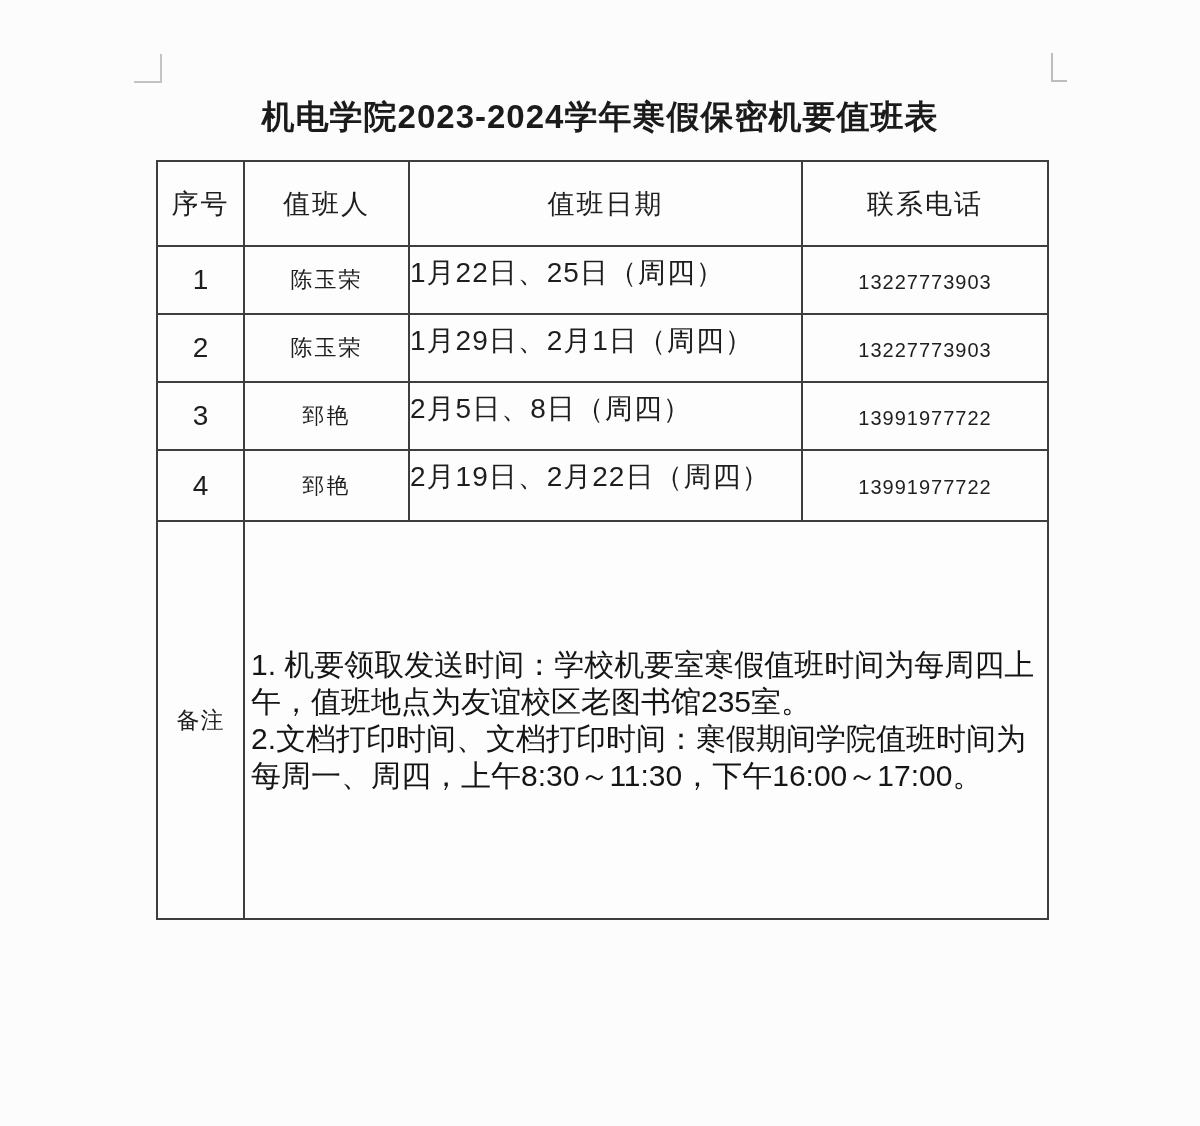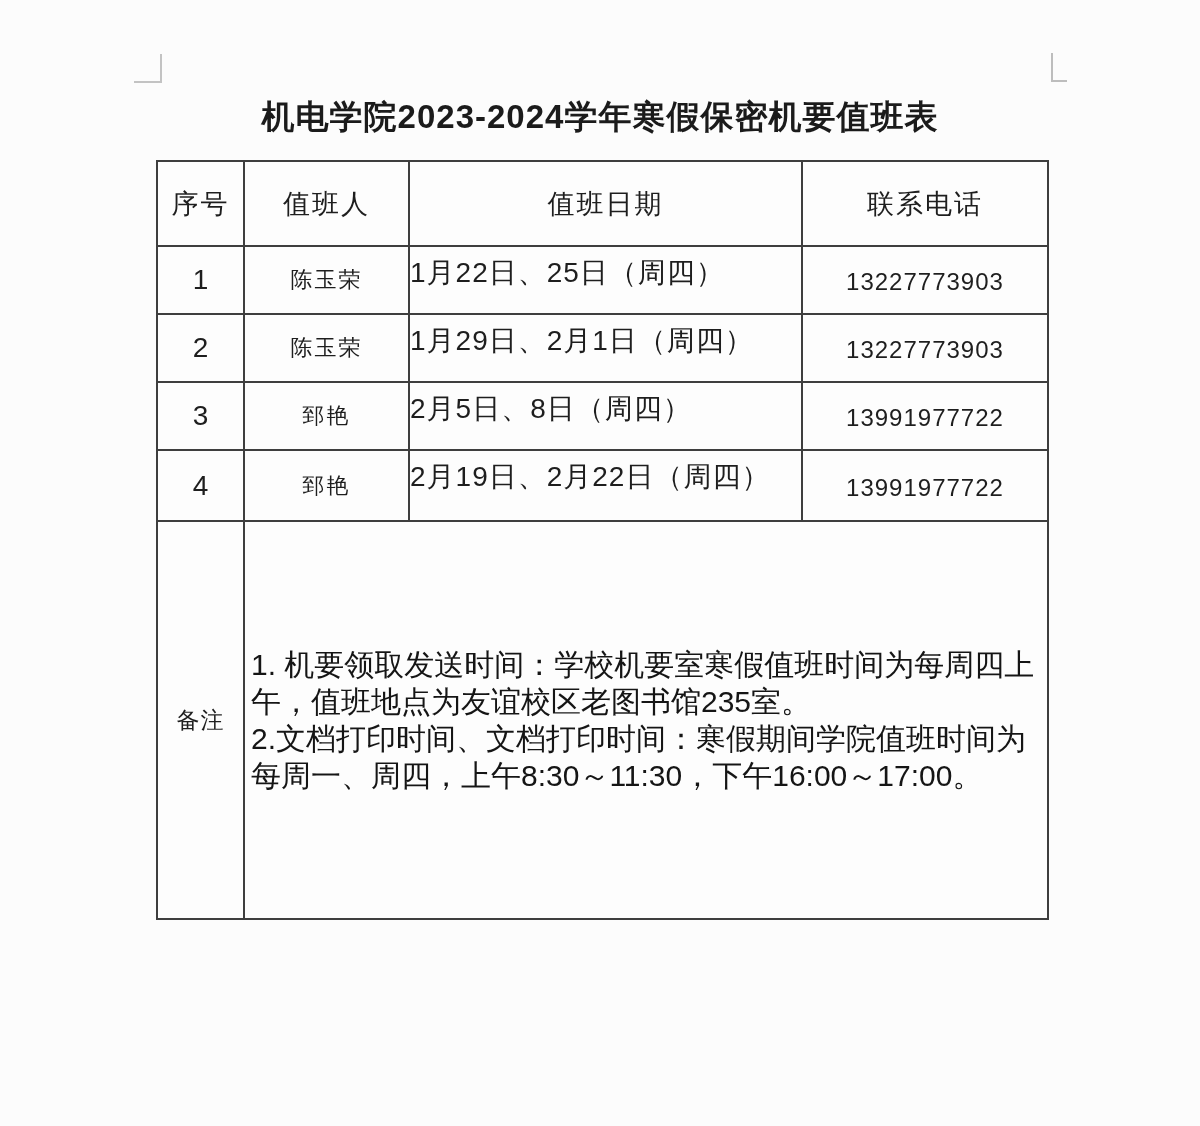--- a/index.html
+++ b/index.html
@@ -87,21 +87,21 @@
     letter-spacing: 2px;
   }
   td.date-cell {
     font-size: 28px;
     text-align: left;
     vertical-align: top;
     padding-top: 7px;
     letter-spacing: 1px;
   }
   td.phone-cell {
-    font-size: 24px;
+    font-size: 20px;
     text-align: center;
     vertical-align: middle;
     padding-top: 4px;
     letter-spacing: 1px;
   }
   td.notes-label-cell {
     font-size: 23px;
     font-weight: 400;
     text-align: center;
     vertical-align: middle;

